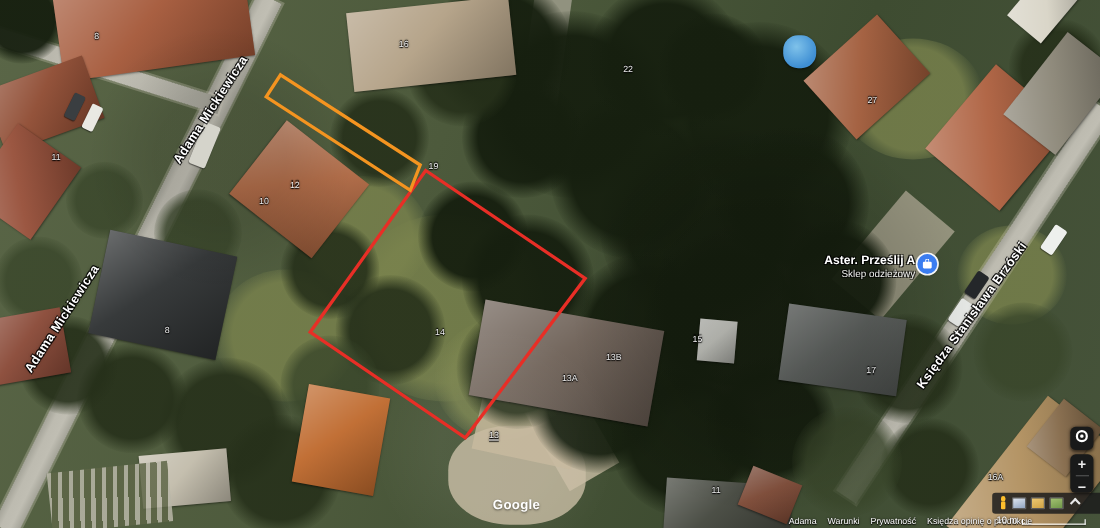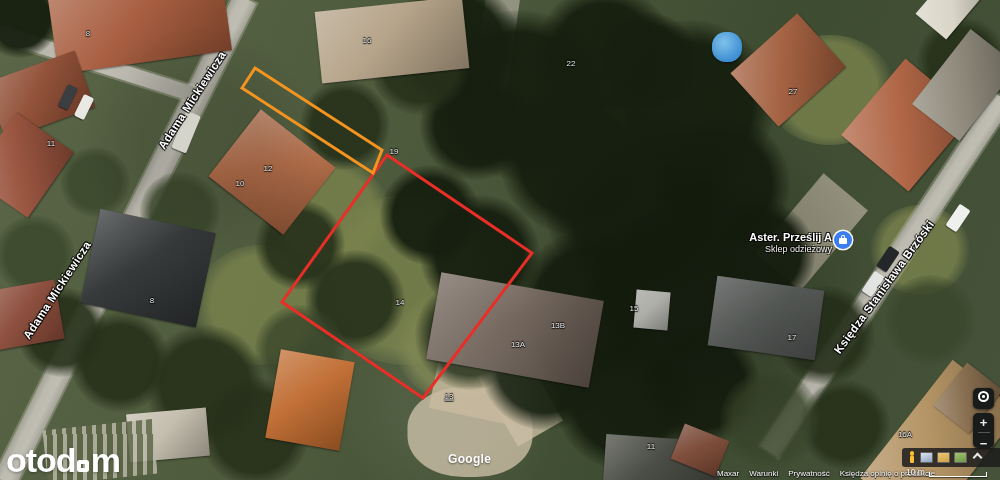--- a/index.html
+++ b/index.html
@@ -194,21 +194,21 @@
     <div class="abs poi-name" style="right:168px;top:231px;text-align:right;">Aster. Prześlij A</div>
     <div class="abs poi-cat" style="right:168px;top:244px;text-align:right;">Sklep odzieżowy</div>
     <div class="poi-icon" style="left: 834px; top: 231px; background: rgb(59, 125, 240);">
       <span class="bag"></span>
       <span class="bag-handle"></span>
     </div>
   </div>
 
   <div class="google-logo">Google</div>
   <div class="flinks">
-    <span>Maxar</span>
+    <span>Adama</span>
     <span>Warunki</span>
     <span>Prywatność</span>
     <span>Księdza opinię o produkcie</span>
   </div>
   <div class="scale-wrap">
     <span>10 m</span>
     <span class="sbar"></span>
   </div>
 
   <div class="layers-panel">
@@ -226,15 +226,14 @@
     <div class="comp">
         <span></span>
       </div>
   </div>
   <div class="btn-dark" style="left:973px;top:413px;width:21px;height:35px;">
     <button class="zbtn">+</button>
     <div class="zdiv"></div>
     <button class="zbtn">−</button>
   </div>
 
-  <div class="otodom"><span>otod</span><span class="sq"></span><span>m</span></div>
 
 </div>
 
 </body></html>

